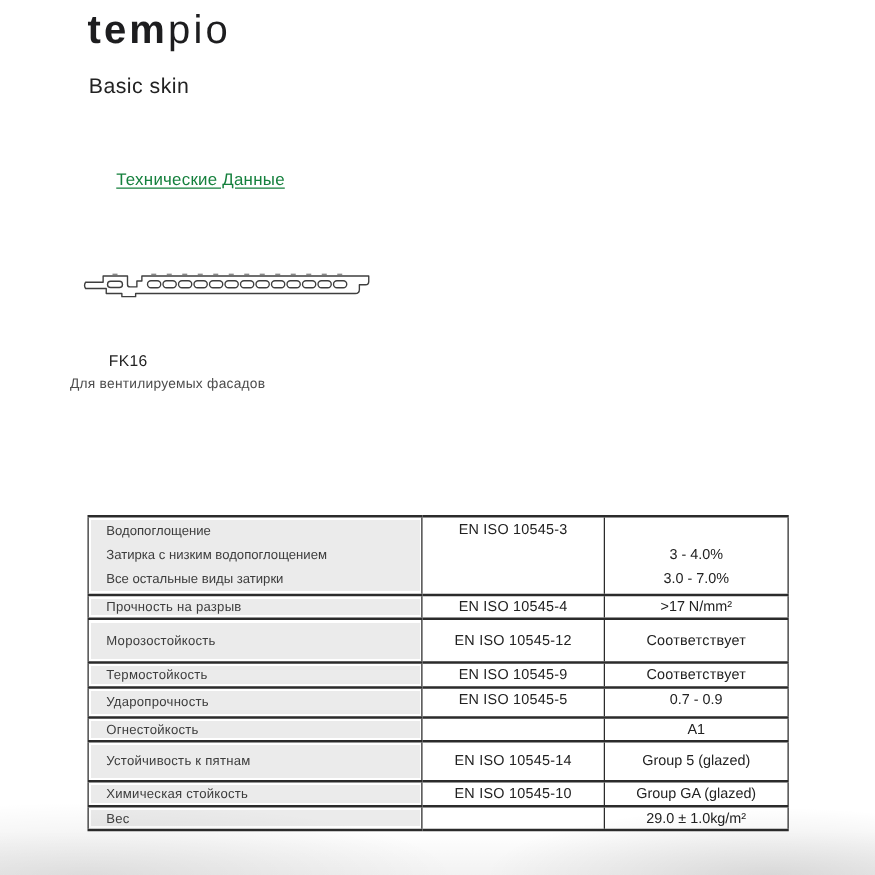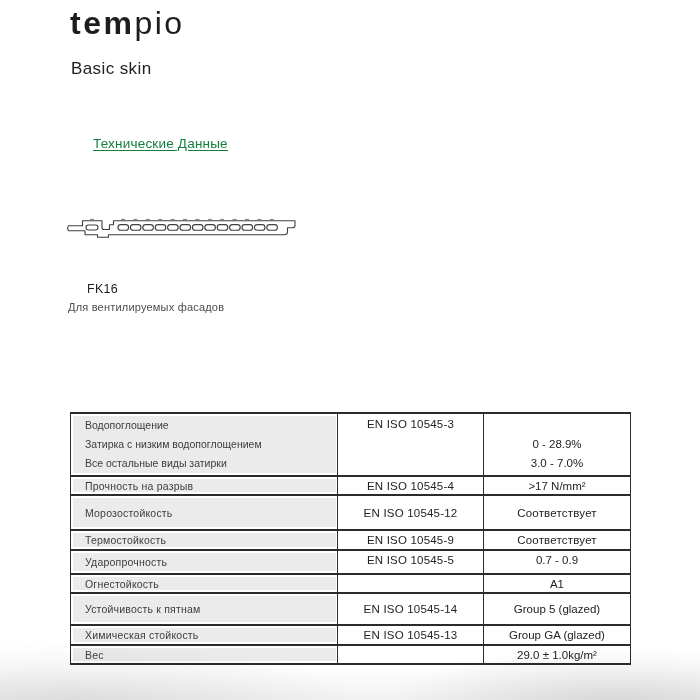--- a/index.html
+++ b/index.html
@@ -12,21 +12,21 @@
   .logo{position:absolute;left:70px;top:6px;font-size:32px;line-height:1.1;letter-spacing:2.5px;}
   .logo .bold{font-weight:700;}
   .logo .light{font-weight:300;}
   .subtitle{position:absolute;left:71px;top:59px;font-size:17px;font-weight:400;letter-spacing:.4px;color:#222;}
   .section-title{position:absolute;left:93px;top:136px;font-size:13.5px;color:#15803d;
     text-decoration:underline;text-underline-offset:2px;letter-spacing:.2px;}
   
   .profile{position:absolute;left:66px;top:216px;}
   
   .product-code{position:absolute;left:87px;top:282px;font-size:12.5px;font-weight:500;letter-spacing:.3px;color:#222;}
-  .product-desc{position:absolute;left:68px;top:301px;font-size:11px;color:#4d4d4d;letter-spacing:.2px;}
+  .product-desc{position:absolute;left:56px;top:301px;font-size:11px;color:#4d4d4d;letter-spacing:.2px;}
   
   table.specs{
     position:absolute;left:70px;top:412px;width:560px;
     border-collapse:collapse;table-layout:fixed;padding-left:20px;
   }
   table.specs td{
     border-top:2px solid #2b2b2b;border-bottom:2px solid #2b2b2b;
     padding:0;vertical-align:middle;overflow:hidden;
   }
   table.specs td.lbl{
@@ -119,21 +119,21 @@
       <td class="lbl">
         <span class="lbl-lines">
           <span class="lline">Водопоглощение</span>
           <span class="lline">Затирка с низким водопоглощением</span>
           <span class="lline">Все остальные виды затирки</span>
         </span>
       </td>
       <td class="std">EN ISO 10545-3</td>
       <td class="val">
         <span class="vline"></span>
-        <span class="vline">0 - 28.9%</span>
+        <span class="vline">3 - 4.0%</span>
         <span class="vline">3.0 - 7.0%</span>
       </td>
     </tr>
     <tr class="r1">
       <td class="lbl">
           <span class="lbl-text">Прочность на разрыв</span>
         </td>
       <td class="std">EN ISO 10545-4</td>
       <td class="val">&gt;17 N/mm²</td>
     </tr>
@@ -169,21 +169,21 @@
       <td class="lbl">
           <span class="lbl-text">Устойчивость к пятнам</span>
         </td>
       <td class="std">EN ISO 10545-14</td>
       <td class="val">Group 5 (glazed)</td>
     </tr>
     <tr class="r7">
       <td class="lbl">
           <span class="lbl-text">Химическая стойкость</span>
         </td>
-      <td class="std">EN ISO 10545-13</td>
+      <td class="std">EN ISO 10545-10</td>
       <td class="val">Group GA (glazed)</td>
     </tr>
     <tr class="r9">
       <td class="lbl">
           <span class="lbl-text">Вес</span>
         </td>
       <td class="std"></td>
       <td class="val">29.0 ± 1.0kg/m²</td>
     </tr>
   </tbody>

